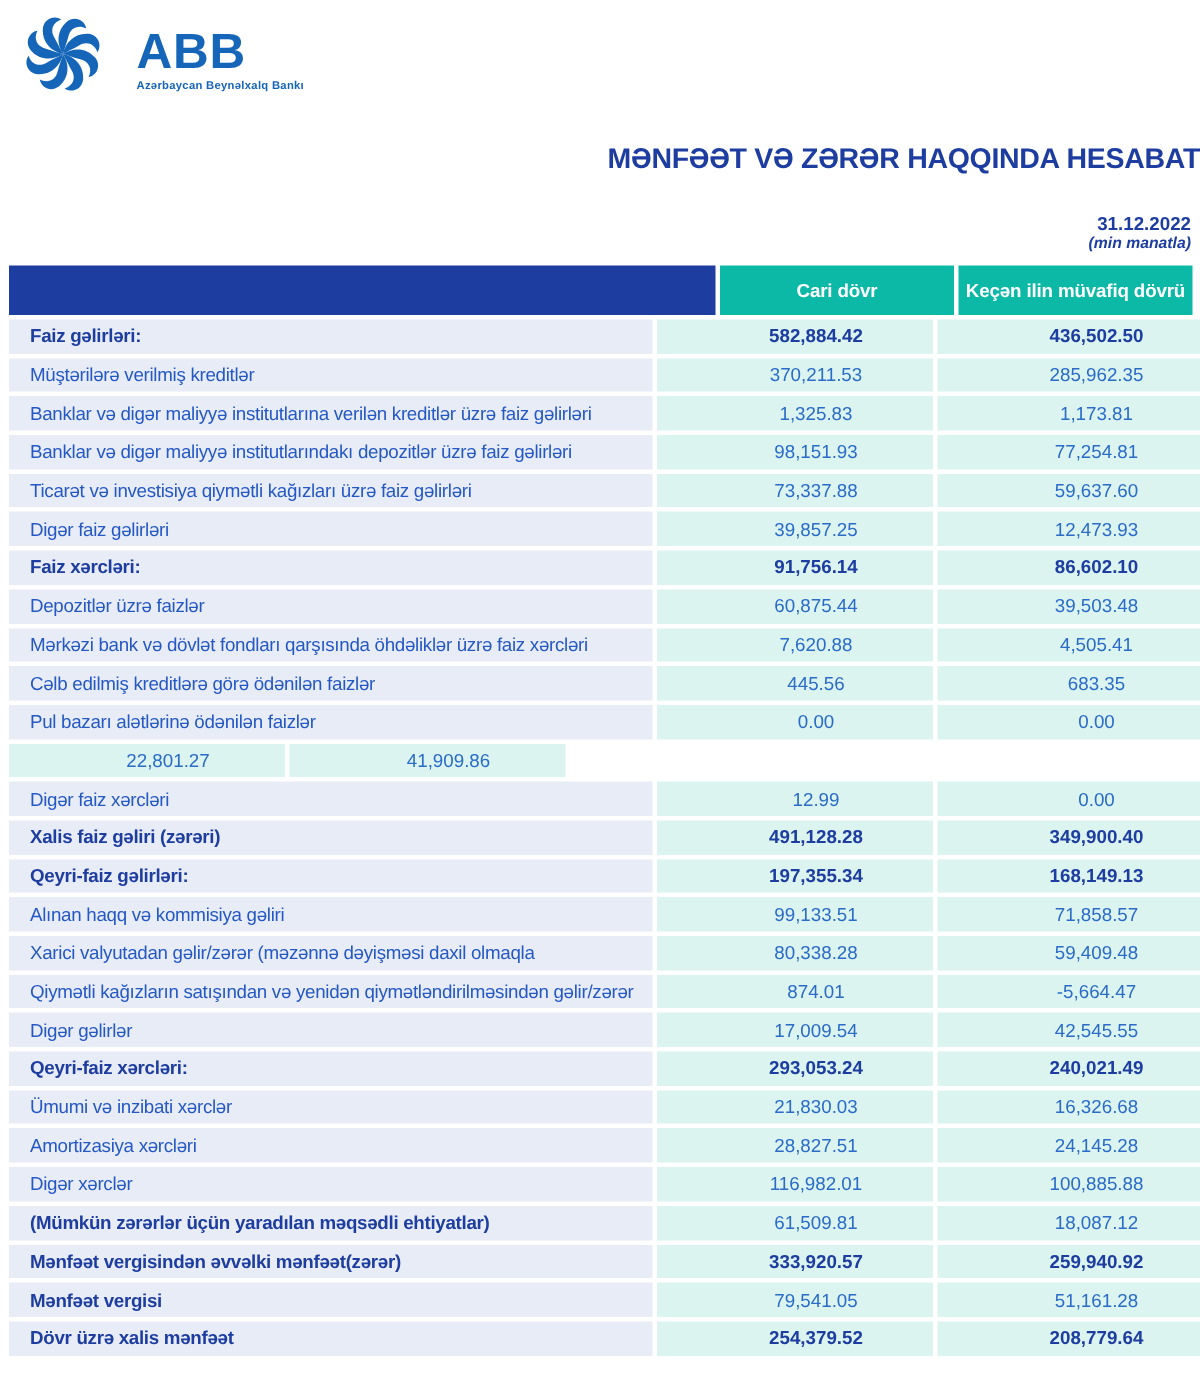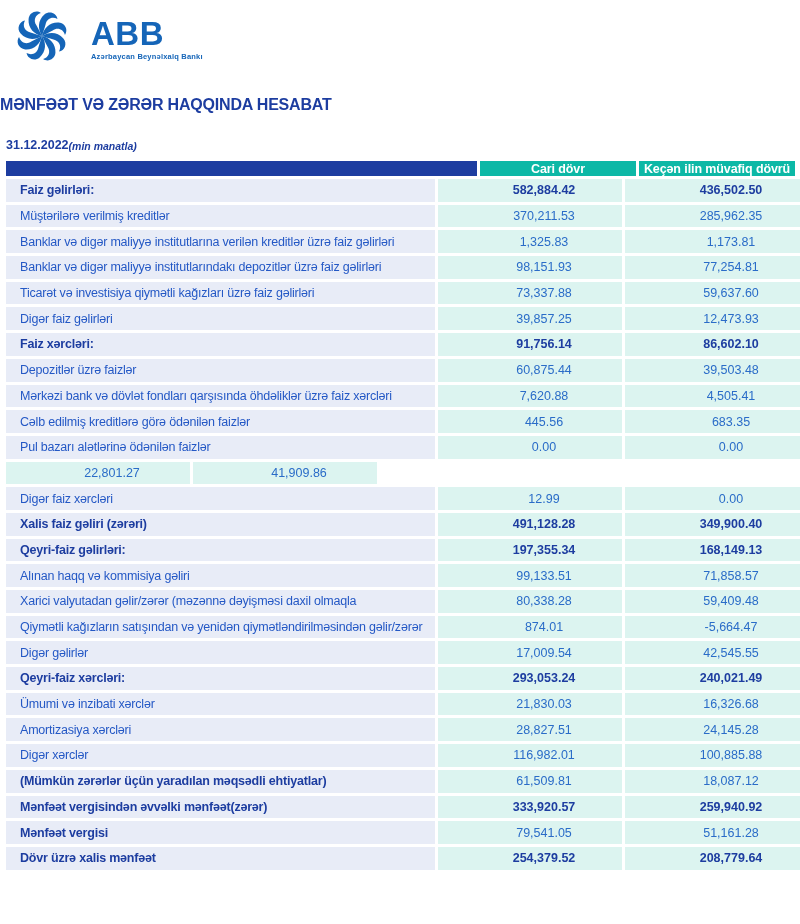--- a/index.html
+++ b/index.html
@@ -12,33 +12,34 @@
   }
   
   .logo-row{display:flex;align-items:center;padding:8px 0 0 14px;gap:14px;}
   .logo-mark{width:56px;height:56px;}
   .logo-mark svg{width:56px;height:56px;display:block;}
   .logo-text{margin-left:7px;padding-top:9px;}
   .logo-abbr{font-size:33px;font-weight:bold;color:#1565b8;line-height:0.85;letter-spacing:0.5px;}
   .logo-sub{font-size:7.5px;font-weight:bold;color:#1565b8;margin-top:3px;letter-spacing:0.2px;}
   
   .title{
-    text-align:left;font-weight:bold;font-size:16px;color:#1d3da0;
+    text-align:right;font-weight:bold;font-size:19px;color:#1d3da0;
     margin-top:32px;letter-spacing:-0.2px;
   }
   
   .meta-row{
     display:flex;justify-content:flex-start;align-items:flex-end;
     margin:24px 6px 9px 6px;
+    flex-direction:column;
   }
   .date{font-size:12.5px;color:#1d3da0;font-weight:bold;}
   .unit{font-size:10.5px;color:#1d3da0;font-style:italic;font-weight:bold;}
   
   .table{margin:0 5px 0 6px;}
-  .header-row{display:flex;gap:3px;height:15px;margin-bottom:3px;}
+  .header-row{display:flex;gap:3px;height:33px;margin-bottom:3px;}
   .hcell-label{width:471px;background:#1d3da0;flex:none;}
   .hcell{
     width:156px;flex:none;background:#0cb8a6;color:#ffffff;font-weight:bold;
     font-size:12.5px;display:flex;align-items:center;justify-content:center;
     letter-spacing:-0.1px;
   }
   .row{display:flex;gap:3px;height:22.7px;margin-bottom:3px;}
   .cl{
     width:429px;flex:none;background:#e8ecf7;color:#2458c5;font-size:12.5px;
     display:flex;align-items:center;padding-left:14px;box-sizing:border-box;

